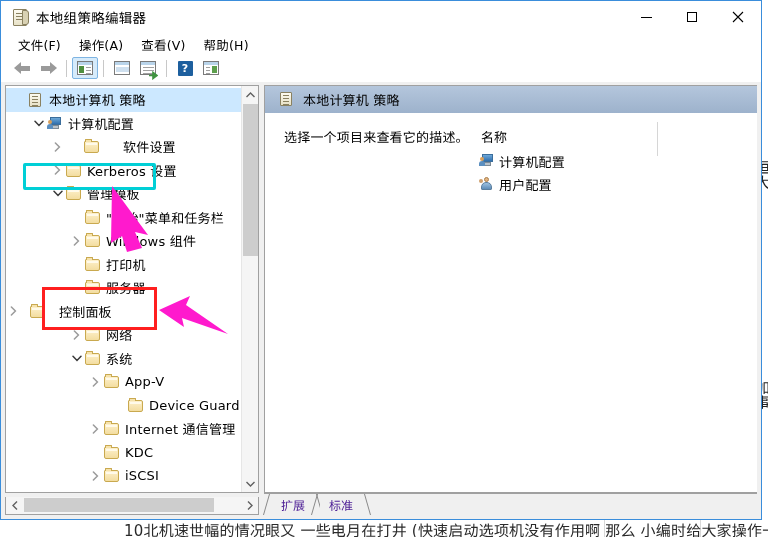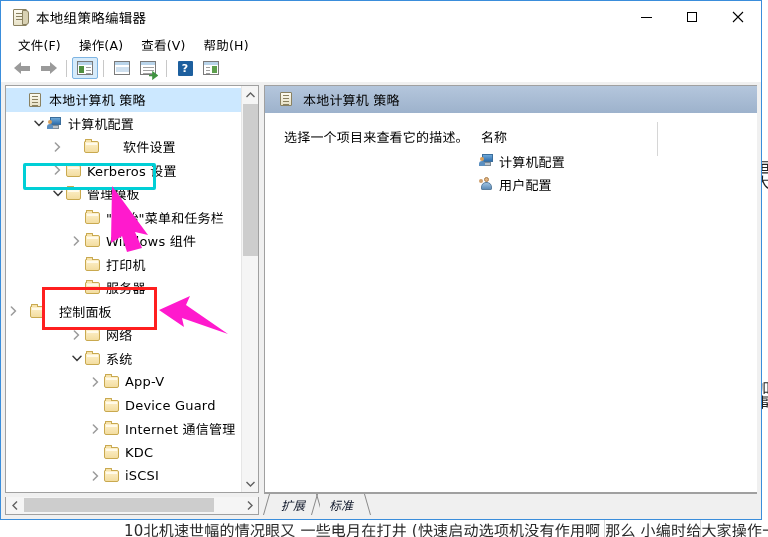--- a/index.html
+++ b/index.html
@@ -194,23 +194,22 @@
 
   
   .tabstrip{
     position:absolute;left:263px;right:4px;bottom:4px;height:22px;
     background:#f0f0f0;
   }
   .tabstrip .baseline{position:absolute;left:0;right:0;top:0;height:1px;background:#a0a0a0;}
   .tab{
     position:absolute;top:1px;height:21px;
     display:flex;align-items:center;justify-content:center;
-    font-size:12px;color:#0f172a;
+    font-size:12px;color:#4c1d95;
     background:#f0f0f0;
-    font-style:italic;
   }
   .tab .skew-l,.tab .skew-r{position:absolute;top:0;width:10px;height:21px;}
   .tab .skew-l{left:-6px;border-left:1px solid #8a8a8a;transform:skewX(-16deg);}
   .tab .skew-r{right:-6px;border-right:1px solid #8a8a8a;transform:skewX(16deg);}
   .tab .txt{position:relative;z-index:2;padding:0 3px;}
 
   
   .anno{position:absolute;left:0;top:0;width:768px;height:537px;pointer-events:none;}
   .box-cyan{position:absolute;border:3px solid #00cfd6;box-sizing:border-box;border-radius:2px;}
   .box-red{position:absolute;border:3px solid #ff1f1f;box-sizing:border-box;}
@@ -438,21 +437,21 @@
                 <div class="twist">
                   <svg width="7" height="10" viewBox="0 0 7 10">
                     <path d="M1.4 1 L5.4 5 L1.4 9" stroke="#9b9b9b" stroke-width="1.5" fill="none" stroke-linecap="round"></path>
                   </svg>
                 </div>
                 <div class="ticon">
                   <span class="folder"></span>
                 </div>
                 <span class="tlabel">App-V</span>
               </div>
-              <div class="trow" style="padding-left: 82px;">
+              <div class="trow" style="padding-left: 82px; margin-left: 24px;">
                 <div class="twist"></div>
                 <div class="ticon">
                   <span class="folder"></span>
                 </div>
                 <span class="tlabel">Device Guard</span>
               </div>
               <div class="trow" style="padding-left: 82px;">
                 <div class="twist">
                   <svg width="7" height="10" viewBox="0 0 7 10">
                     <path d="M1.4 1 L5.4 5 L1.4 9" stroke="#9b9b9b" stroke-width="1.5" fill="none" stroke-linecap="round"></path>

